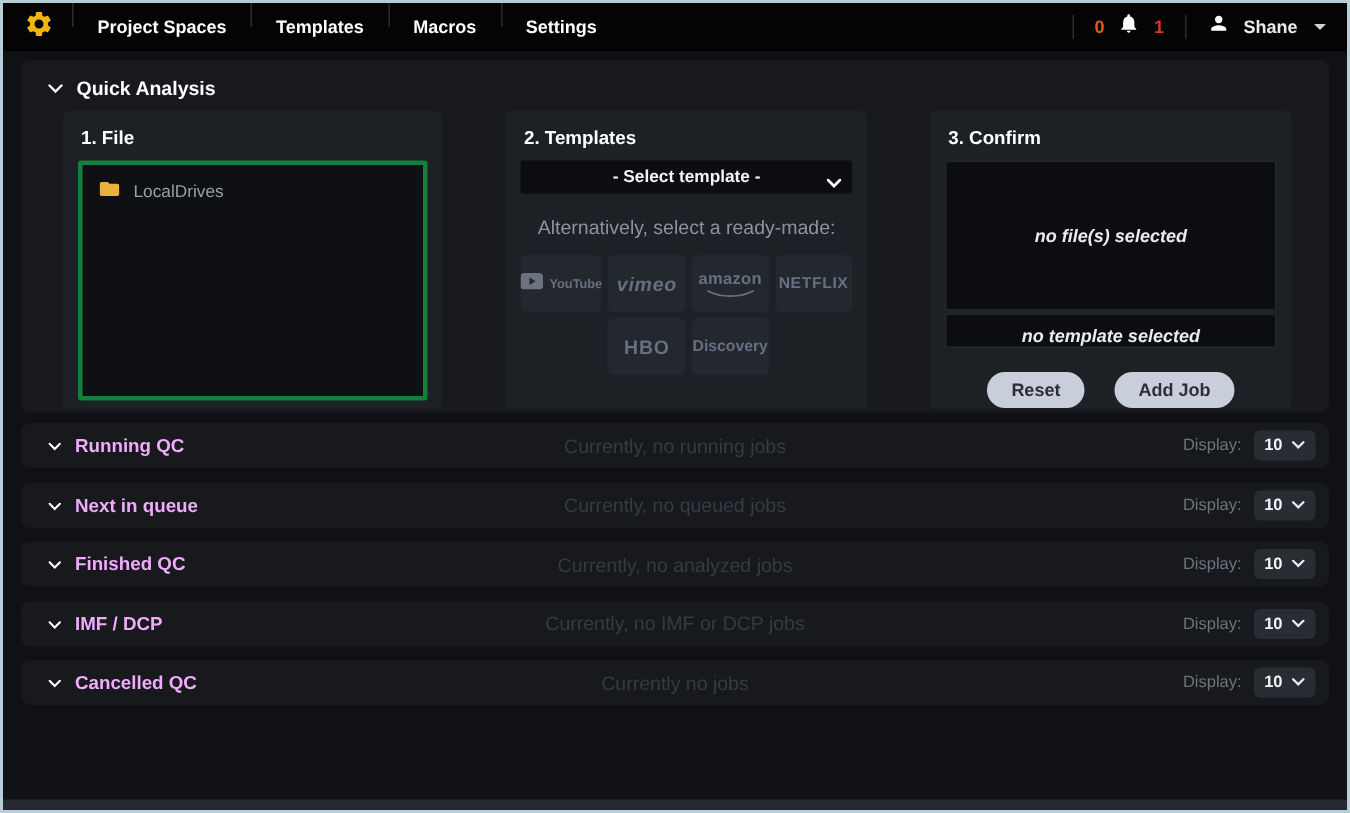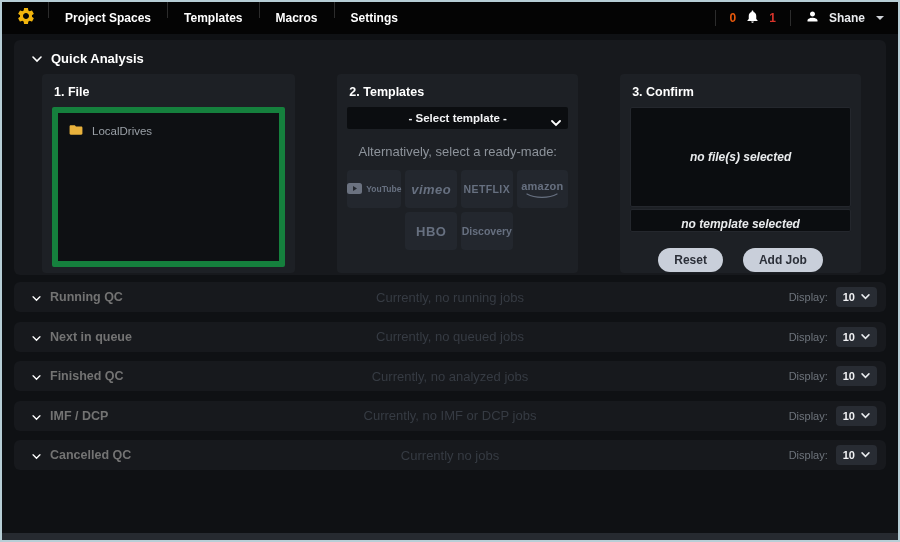--- a/index.html
+++ b/index.html
@@ -55,21 +55,21 @@
     background:#1d2025; border-radius:4px; height:199px;
     padding:9px 10px; 
   }
   .panel-title { color:#fff; font-size:12.5px; font-weight:700; margin:2px 0 8px 2px; }
   .panel-file { width:263px; }
   .panel-templates { width:250px; }
   .panel-confirm { width:250px; }
 
   
   .file-box {
-    border:6px solid #15803d; background:#0e1013;
+    border:3px solid #15803d; background:#0e1013;
     height:160px; border-radius:2px; padding:7px 8px; overflow:hidden;
   }
   .folder-row {
     display:flex; align-items:center; gap:9px;
     padding:2px 3px; cursor:pointer;
   }
   .folder-label { color:#9aa0a7; font-size:11.5px; }
 
   
   .tmpl-select {
@@ -119,21 +119,21 @@
     border-radius:12px; padding:6px 16px; line-height:1;
   }
 
   
   .row {
     background:#17191d; border-radius:6px; height:30px;
     margin-bottom:9.5px; display:flex; align-items:center;
     padding:0 9px 0 18px; position:relative;
   }
   .row-left { display:flex; align-items:center; gap:9px; cursor:pointer; z-index:1; }
-  .row-title { color:#737373; font-size:12.5px; font-weight:700; }
+  .row-title { color:#f0abfc; font-size:12.5px; font-weight:700; }
   .row-empty {
     position:absolute; left:0; right:0; text-align:center;
     color:#363b43; font-size:13px;
   }
   .row-right { margin-left:auto; display:flex; align-items:center; gap:8px; z-index:1; }
   .display-label { color:#6e747c; font-size:11px; }
   .display-select {
     background:#282c33; border-radius:4px; height:20px;
     display:flex; align-items:center; gap:6px; padding:0 7px;
     cursor:pointer;
@@ -231,29 +231,29 @@
               <svg width="15" height="11" viewBox="0 0 15 11">
                   <rect width="15" height="11" rx="2.5" fill="#6b7280"></rect>
                   <path d="M6 3l4 2.5L6 8z" fill="#23272e"></path>
                 </svg>
             </span>
             <span class="yt-label">YouTube</span>
           </div>
           <div class="brand-btn brand-vimeo">
             <span>vimeo</span>
           </div>
-          <div class="brand-btn brand-netflix">
-            <span>NETFLIX</span>
-          </div>
           <div class="brand-btn brand-amazon">
             <span>amazon</span>
             <svg width="34" height="6" viewBox="0 0 34 6">
                 <path d="M2 1c8 4.5 22 4.5 30 0" stroke="#677080" stroke-width="1.2" fill="none" stroke-linecap="round"></path>
               </svg>
           </div>
+          <div class="brand-btn brand-netflix">
+            <span>NETFLIX</span>
+          </div>
           <div class="brand-btn brand-hbo gc2">
             <span>HBO</span>
           </div>
           <div class="brand-btn brand-discovery gc3">
             <span>Discovery</span>
           </div>
         </div>
       </div>
 
       <div class="panel panel-confirm">

